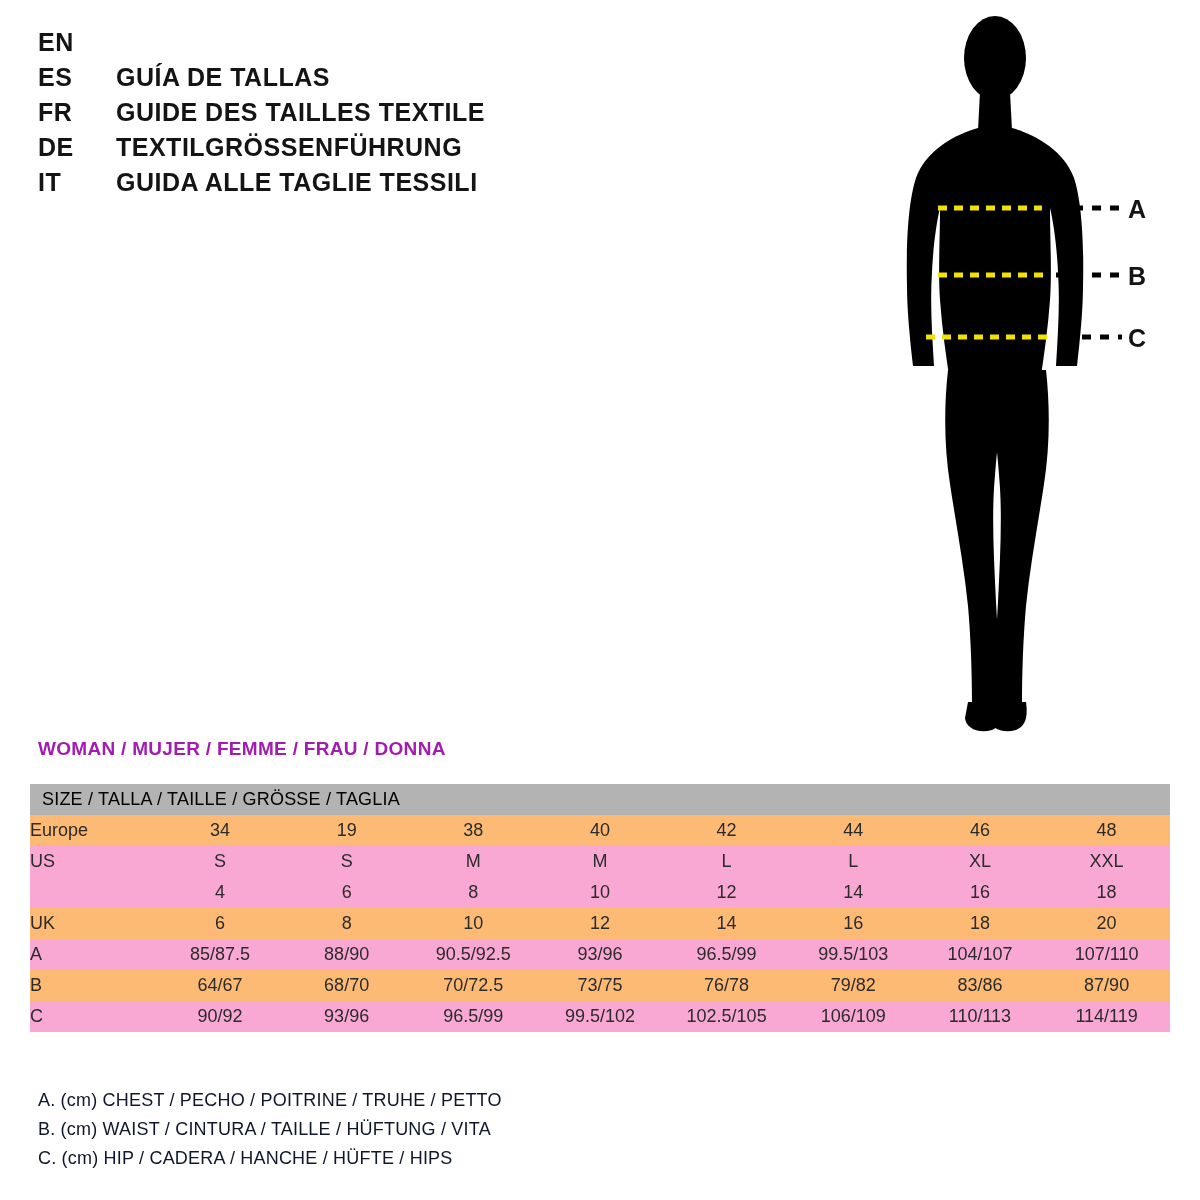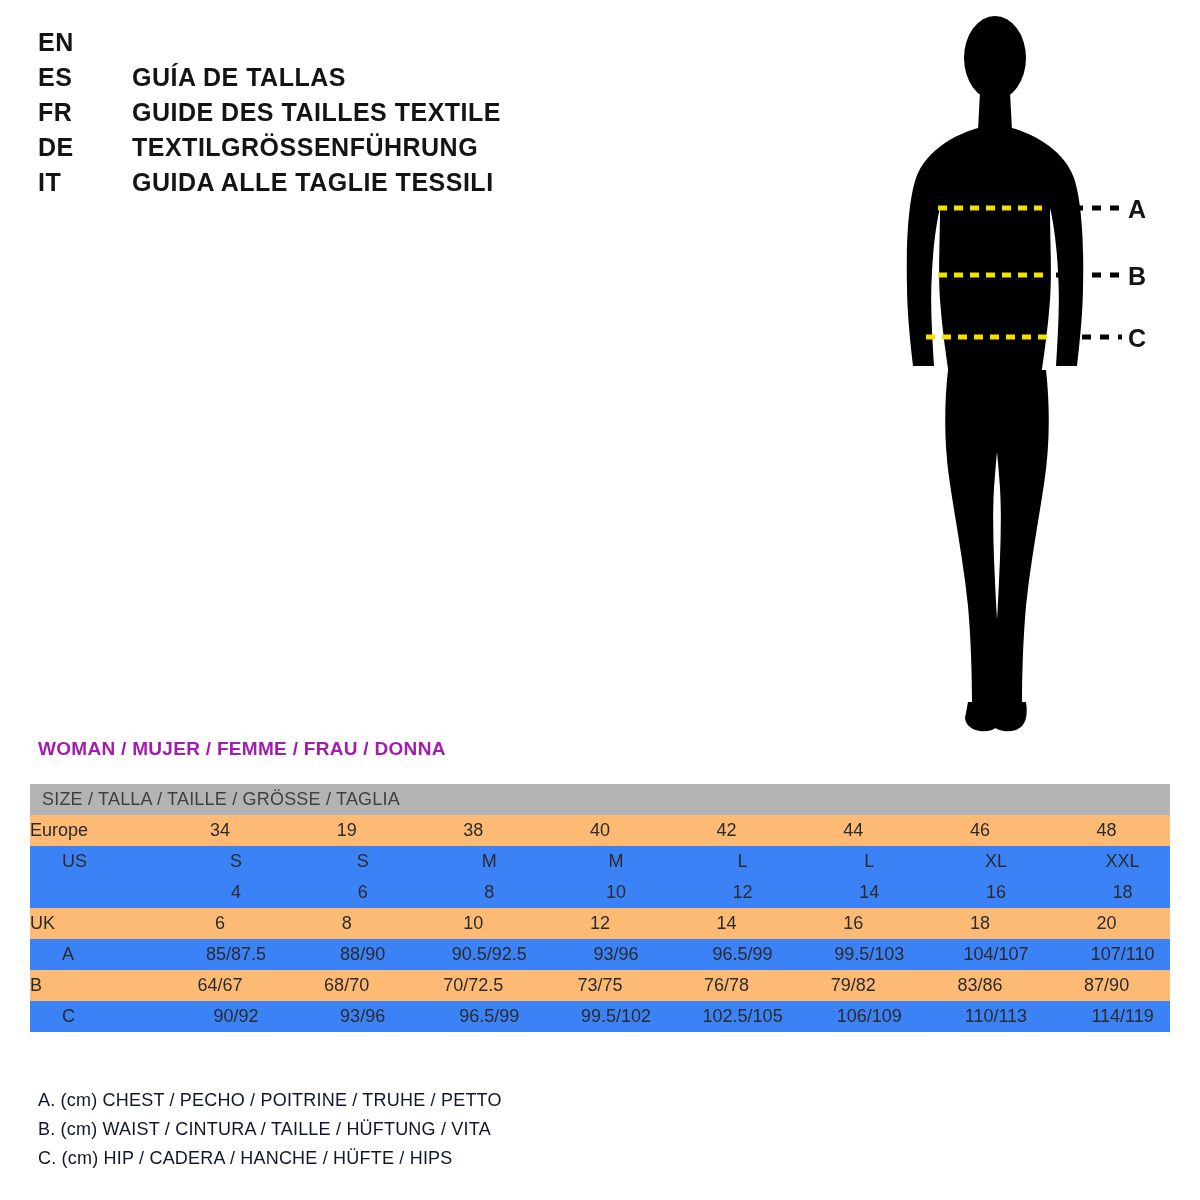--- a/index.html
+++ b/index.html
@@ -20,21 +20,20 @@
   #title-block {
     position: absolute;
     left: 38px;
     top: 28px;
     width: 700px;
   }
   .title-row {
     display: flex;
     align-items: baseline;
     height: 35px;
-    gap: 16px;
   }
   .title-lang {
     width: 78px;
     font-size: 25px;
     font-weight: bold;
     letter-spacing: 0.5px;
     color: #141414;
   }
   .title-text {
     font-size: 25px;
@@ -86,28 +85,27 @@
   }
   #size-table td {
     height: 31px;
     font-size: 18px;
     color: #2b2b2b;
     padding: 0;
   }
   #size-table tr.header-row td {
     background: #b3b3b3;
     font-weight: normal;
-    color: #404040;
+    color: #000000;
     font-size: 18px;
     padding-left: 12px;
     letter-spacing: 0.2px;
   }
   #size-table tr.shaded td {
-    background: #3b82f6;
-    padding-left: 32px;
+    background: #f9a8d4;
   }
   #size-table tr.plain td {
     background: #fdba74;
   }
   .row-label {
     padding-left: 12px;
     text-align: left;
     width: 190px;
   }
   .cell-val {

